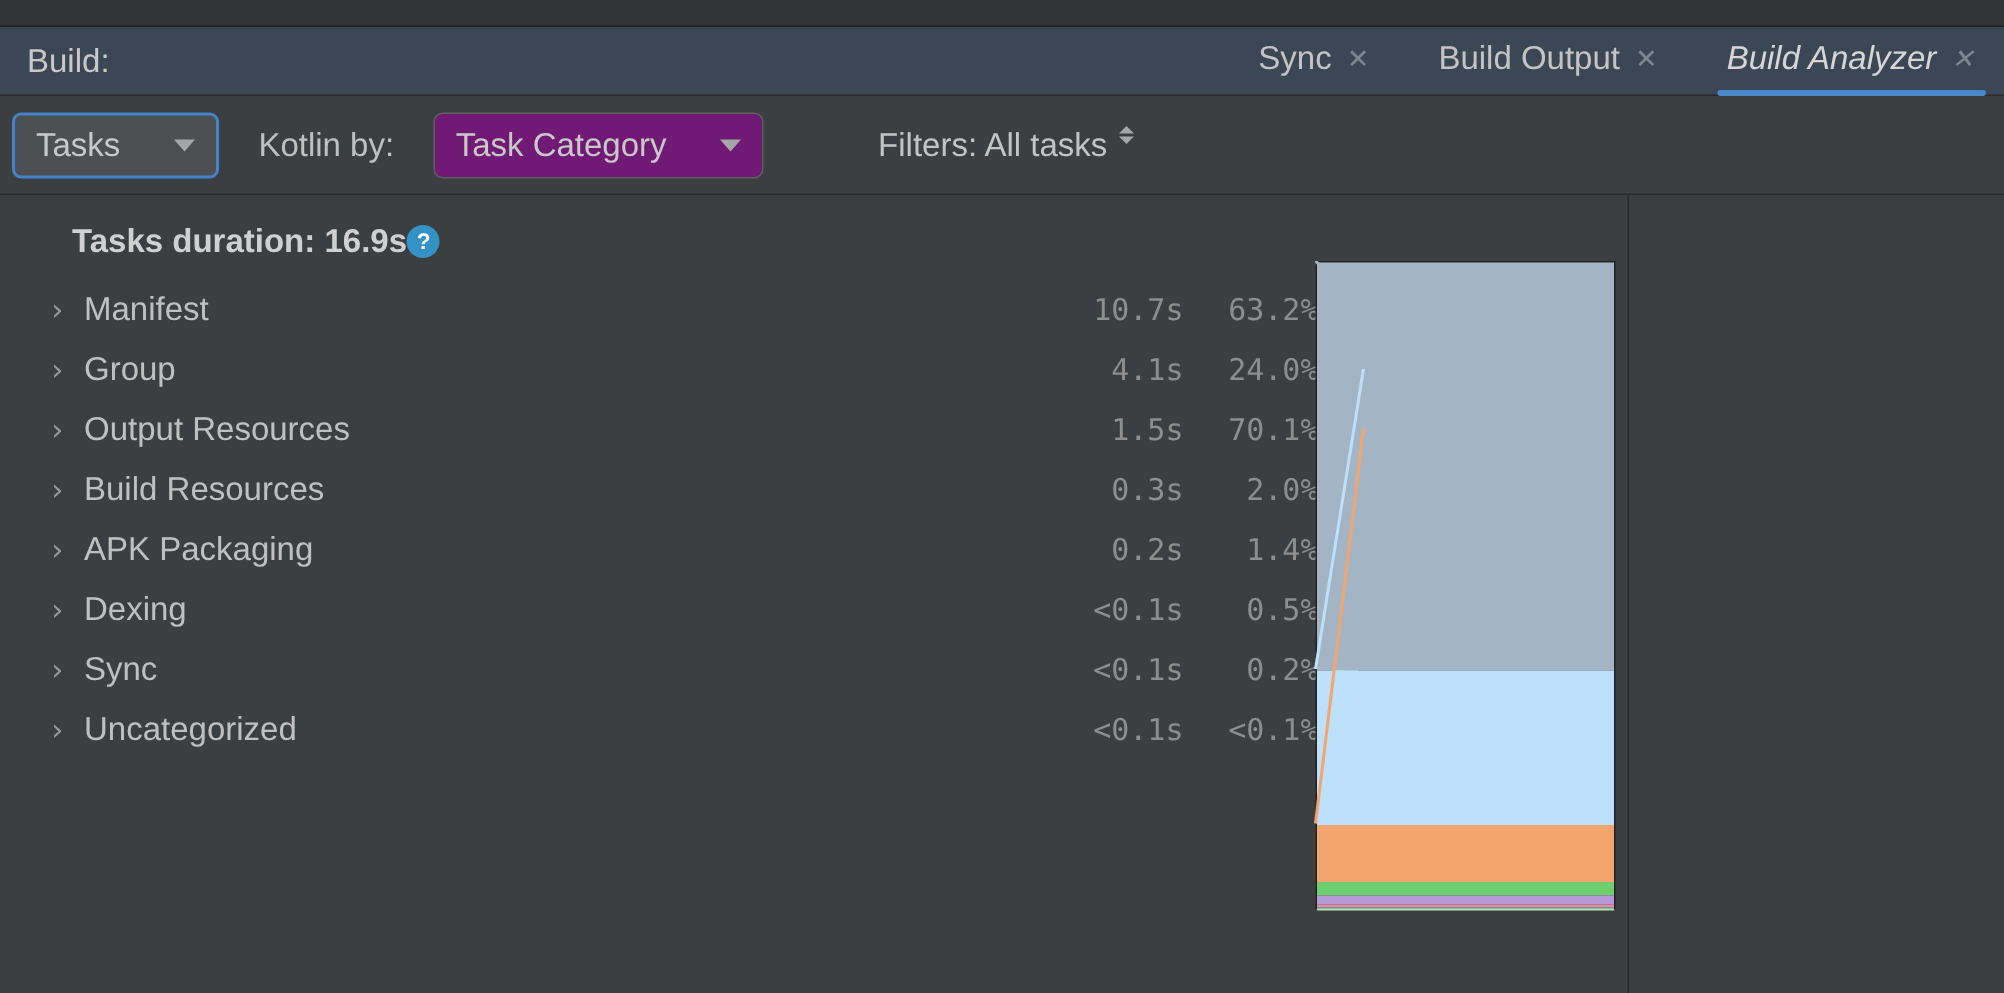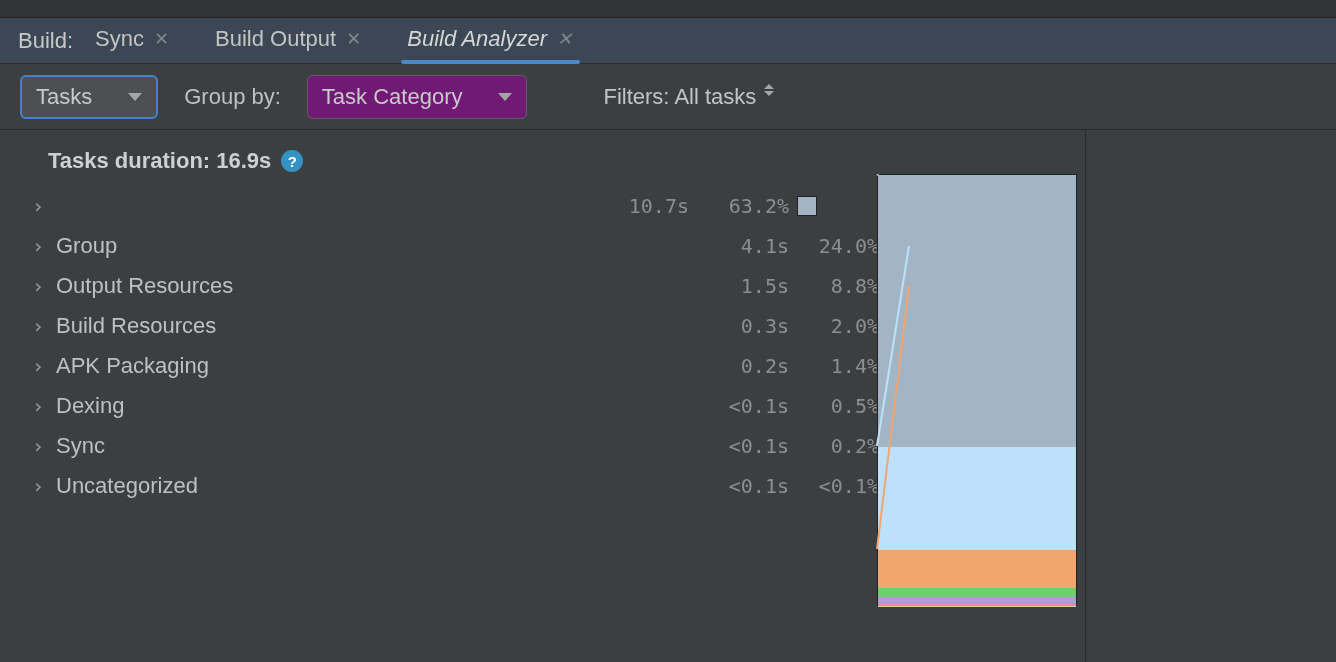--- a/index.html
+++ b/index.html
@@ -16,20 +16,21 @@
     border-bottom: 1px solid #222;
   }
   .tabs-bar {
     display: flex;
     align-items: center;
     height: 46px;
     padding: 0 18px;
     background: #3b4754;
     border-bottom: 1px solid #2b2b2b;
     gap: 20px;
+    justify-content: space-between;
   }
   .tabs-bar .label {
     color: #c9c9c9;
     font-size: 22px;
   }
   .tab {
     display: flex;
     align-items: center;
     gap: 10px;
     font-size: 22px;
@@ -53,21 +54,21 @@
   }
   .close-x {
     color: #7d8792;
     font-size: 18px;
     line-height: 1;
   }
   .controls-bar {
     display: flex;
     align-items: center;
     height: 66px;
-    padding: 0 20px;
+    padding: 0 8px;
     gap: 26px;
     border-bottom: 1px solid #2b2b2b;
   }
   .dropdown {
     display: flex;
     align-items: center;
     justify-content: space-between;
     height: 44px;
     padding: 0 14px;
     border: 1px solid #5e6060;
@@ -117,21 +118,20 @@
     position: relative;
     border-right: 1px solid #2b2b2b;
   }
   .right-panel {
     width: 250px;
     background: #3c3f41;
   }
   .duration-header {
     display: flex;
     align-items: center;
-    gap: 10px;
     font-size: 22px;
     font-weight: 700;
     color: #d0d0d0;
     margin: 0 0 12px 24px;
     text-align: right;
   }
   .help-icon {
     display: inline-flex;
     align-items:center; justify-content:center;
     width: 22px; height:22px;
@@ -215,21 +215,21 @@
         <span class="close-x">✕</span>
       </div>
     </div>
 </div>
 
 <div class="controls-bar">
   <div class="dropdown primary">
     <span>Tasks</span>
     <span class="caret"></span>
   </div>
-  <span class="groupby-label">Group by:</span>
+  <span class="groupby-label">Kotlin by:</span>
   <div class="dropdown">
     <span>Task Category</span>
     <span class="caret"></span>
   </div>
   <div style="width:24px"></div>
   <div class="filters">
     <span>Filters: All tasks</span>
     <span class="sort-icon">
       <span class="up"></span>
         <span class="down"></span>
@@ -239,38 +239,39 @@
 
 <div class="main">
   <div class="left-panel">
     <div class="duration-header">
       <span>Tasks duration: 16.9s</span>
       <span class="help-icon">?</span>
     </div>
     <div id="tasks-host">
         <div class="task-row">
           <span class="chevron">›</span>
+          <span class="name">Manifest</span>
           <span class="dur">10.7s</span>
           <span class="pct">63.2%</span>
           <span class="swatch " style="background-color:#a3b5c5"></span>
           <span></span>
         </div>
         <div class="task-row">
           <span class="chevron">›</span>
           <span class="name">Group</span>
           <span class="dur">4.1s</span>
           <span class="pct">24.0%</span>
           <span class="swatch " style="background-color:#bde1fb"></span>
           <span></span>
         </div>
         <div class="task-row">
           <span class="chevron">›</span>
           <span class="name">Output Resources</span>
           <span class="dur">1.5s</span>
-          <span class="pct">8.8%</span>
+          <span class="pct">70.1%</span>
           <span class="swatch " style="background-color:#f2a56f"></span>
           <span></span>
         </div>
         <div class="task-row">
           <span class="chevron">›</span>
           <span class="name">Build Resources</span>
           <span class="dur">0.3s</span>
           <span class="pct">2.0%</span>
           <span class="swatch stripe" style="background-color:#6fcf6f"></span>
           <span></span>

